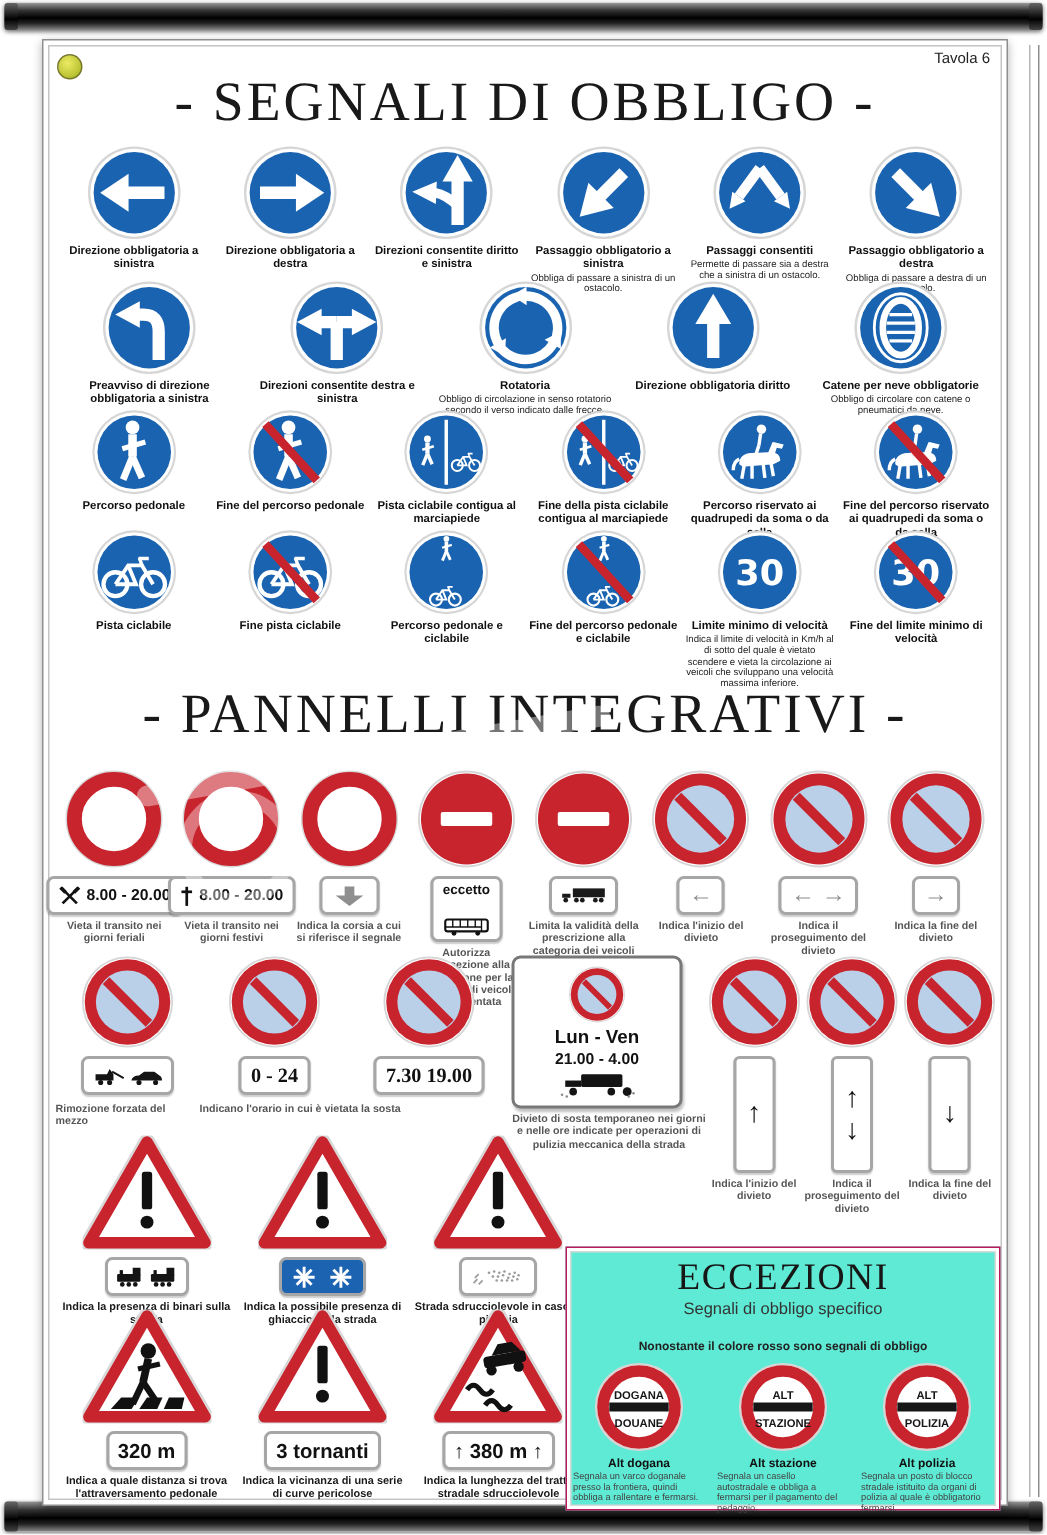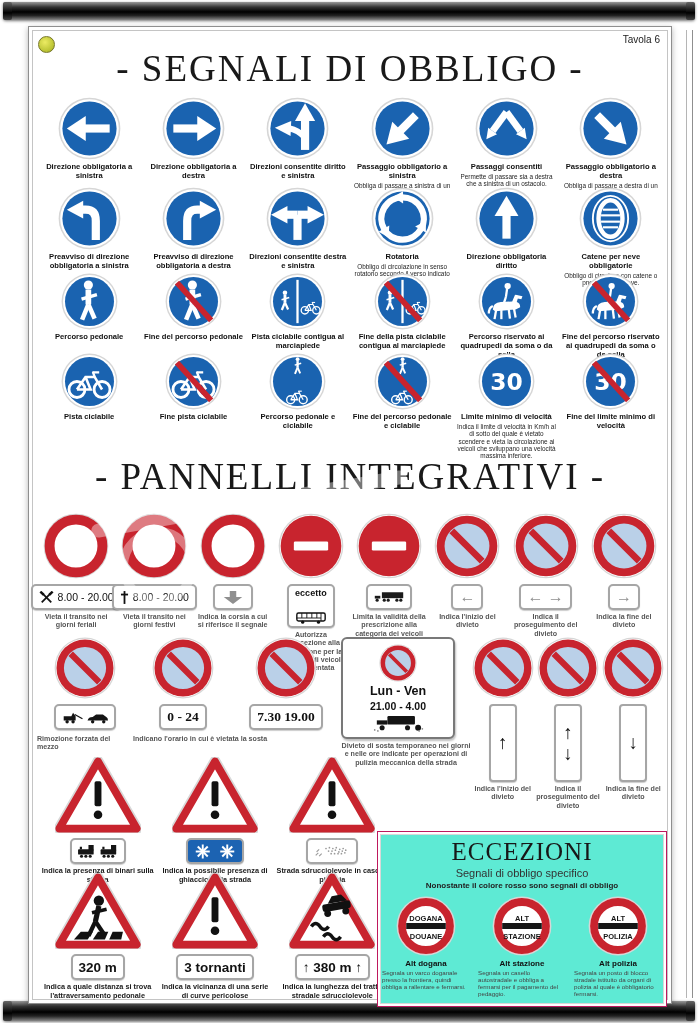--- a/index.html
+++ b/index.html
@@ -42,42 +42,42 @@
   .lunwrap{position:absolute;left:304px;top:0;width:130px;display:flex;flex-direction:column;align-items:flex-start;text-align:center;}
   .grpB{position:absolute;left:436px;right:0;top:0;display:flex;justify-content:space-between;}
   .grpB .cell{padding:0 1px;}
   
   .pstack{display:flex;flex-direction:column;align-items:center;font-family:Liberation Serif, serif;}
   .panel{background:#fff;border:2px solid #a6a6a6;border-radius:5px;min-height:18px;
          padding:2px 6px;margin-top:5px;display:flex;flex-direction:column;align-items:center;justify-content:center;
          box-shadow:0 1px 1px rgba(0,0,0,.2);}
   .panel .pline{display:flex;align-items:center;gap:4px;}
   .panel.pblue{background:#1c63b2;border-color:#a6a6a6;}
-  .ptxt{font-weight:normal;font-size:10.5px;color:#111;white-space:nowrap;}
+  .ptxt{font-weight:bold;font-size:10.5px;color:#111;white-space:nowrap;}
   .ptop{font-weight:bold;font-size:9px;color:#111;margin-bottom:14px;}
   .garr{font-weight:bold;font-size:16px;line-height:1;color:#8f8f8f;white-space:nowrap;}
   .big{font-weight:bold;font-size:13.5px;color:#111;white-space:nowrap;}
   .vpanel{width:24px;height:74px;background:#fff;border:2px solid #a6a6a6;border-radius:4px;
           margin-top:5px;display:flex;flex-direction:column;align-items:center;justify-content:center;gap:3px;
           font-size:19px;font-weight:bold;color:#111;line-height:.9;box-shadow:0 1px 1px rgba(0,0,0,.2);}
   .lunven{width:106px;background:#fff;border:2.5px solid #787878;border-radius:6px;
           padding:5px 2px 5px;display:flex;flex-direction:column;align-items:center;gap:2px;
           box-shadow:1px 2px 2px rgba(0,0,0,.25);}
   .lv1{font-weight:bold;font-size:12.5px;color:#111;}
   .lv2{font-weight:bold;font-size:10.5px;color:#111;}
   
   .warn{position:absolute;left:10px;width:352px;display:flex;}
   #warn-0{top:730px}#warn-1{top:846px}
   
   .eccbox{position:absolute;left:348px;top:804px;width:288px;height:174px;background:#5eead4;
           border:1px solid #be185d;box-shadow:inset 0 0 0 2px #fff,inset 0 0 0 3px #d8d8d8;
           text-align:center;}
   .ecc-title{font-family:"Liberation Serif",serif;font-size:25px;letter-spacing:1px;color:#171717;margin-top:6px;}
   .ecc-sub{font-size:11px;color:#333;margin-top:1px;}
-  .ecc-note{font-size:8px;font-weight:bold;color:#222;margin-top:2px;}
+  .ecc-note{font-size:8px;font-weight:bold;color:#222;margin-top:14px;}
   .ecc-row{display:flex;margin-top:6px;}
   .ecc-cell{flex:1;display:flex;flex-direction:column;align-items:center;text-align:left;padding:0 4px;}
   .ecc-name{font-weight:bold;font-size:8px;color:#111;margin-top:3px;}
   .ecc-desc{font-size:6.2px;line-height:1.15;color:#444;margin-top:1px;}
   .alt-t{font-family:"Liberation Sans",sans-serif;font-weight:bold;font-size:12.5px;text-anchor:middle;fill:#161616;}
   
   .st{stroke:#fff;stroke-width:13;fill:none;}
   .st2{stroke:#fff;stroke-width:10;fill:none;}
   .st3{stroke:#fff;stroke-width:11;fill:none;}
   .wf{fill:#fff;}
@@ -184,32 +184,20 @@
             <path d="M60,84 V54 Q60,36 44,36 H38" class="st"></path>
             <polygon class="wf" points="40,22 14,36 40,50"></polygon>
           </svg>
           <div class="lbl">Preavviso di direzione obbligatoria a sinistra</div>
         </div>
         <div class="cell">
           <svg width="63" height="63" viewBox="0 0 100 100">
             <circle cx="50" cy="50" r="49" fill="#d6d6d6"></circle>
             <circle cx="50" cy="50" r="46.5" fill="#fff"></circle>
             <circle cx="50" cy="50" r="43" fill="#1a63b0"></circle>
-            <g transform="scale(-1,1) translate(-100,0)">
-              <path d="M60,84 V54 Q60,36 44,36 H38" class="st"></path>
-              <polygon class="wf" points="40,22 14,36 40,50"></polygon>
-            </g>
-          </svg>
-          <div class="lbl">Preavviso di direzione obbligatoria a destra</div>
-        </div>
-        <div class="cell">
-          <svg width="63" height="63" viewBox="0 0 100 100">
-            <circle cx="50" cy="50" r="49" fill="#d6d6d6"></circle>
-            <circle cx="50" cy="50" r="46.5" fill="#fff"></circle>
-            <circle cx="50" cy="50" r="43" fill="#1a63b0"></circle>
             <line x1="50" y1="84" x2="50" y2="44" class="st"></line>
             <line x1="50" y1="44" x2="32" y2="44" class="st"></line>
             <line x1="50" y1="44" x2="68" y2="44" class="st"></line>
             <polygon class="wf" points="34,30 8,44 34,58"></polygon>
             <polygon class="wf" points="66,30 92,44 66,58"></polygon>
           </svg>
           <div class="lbl">Direzioni consentite destra e sinistra</div>
         </div>
         <div class="cell">
           <svg width="63" height="63" viewBox="0 0 100 100">

